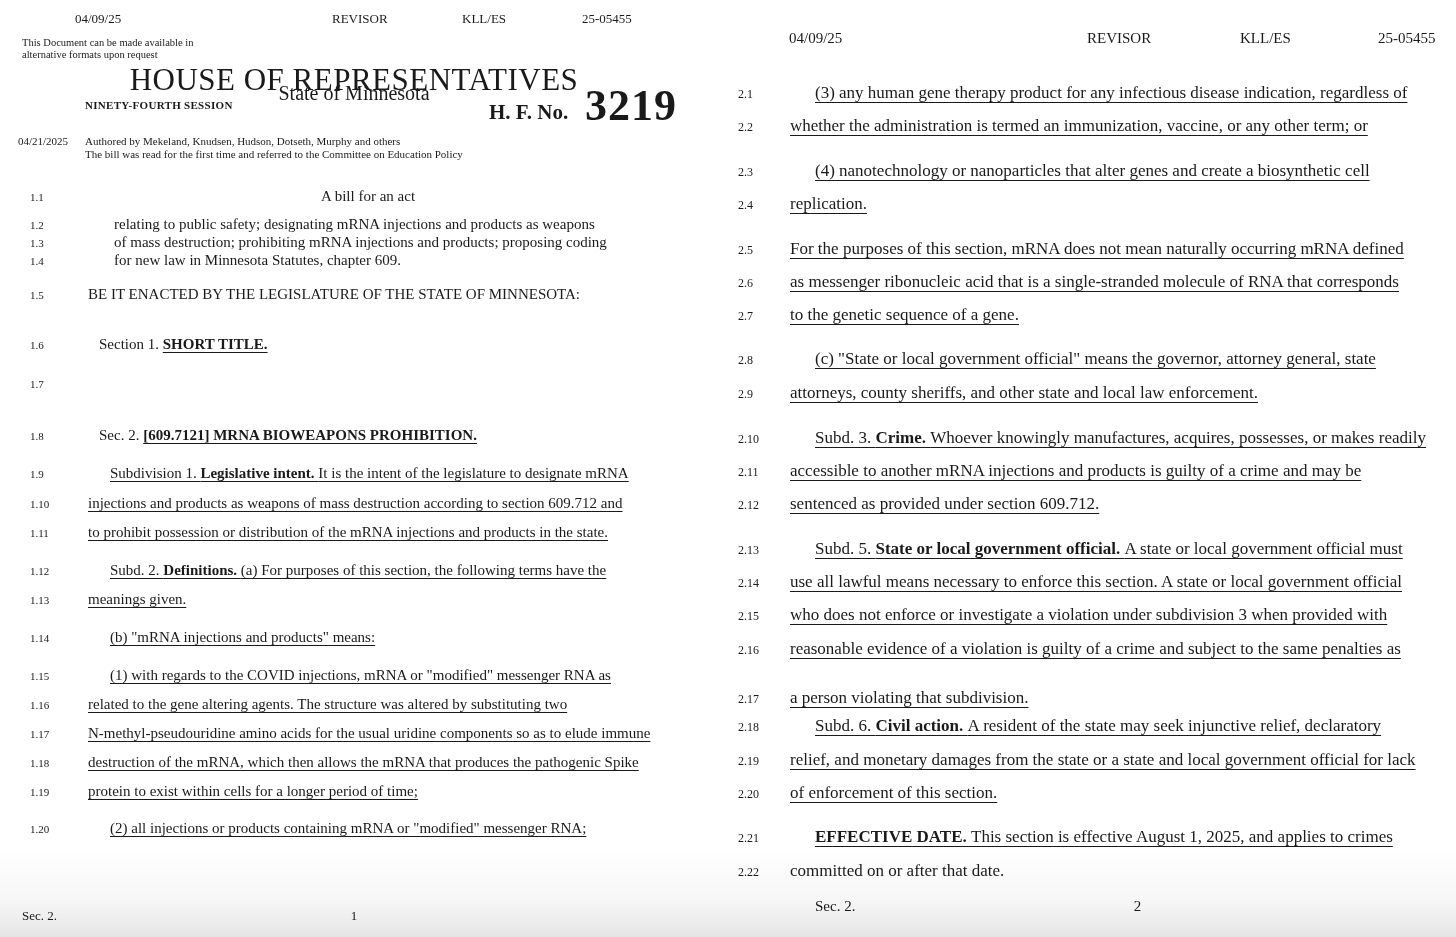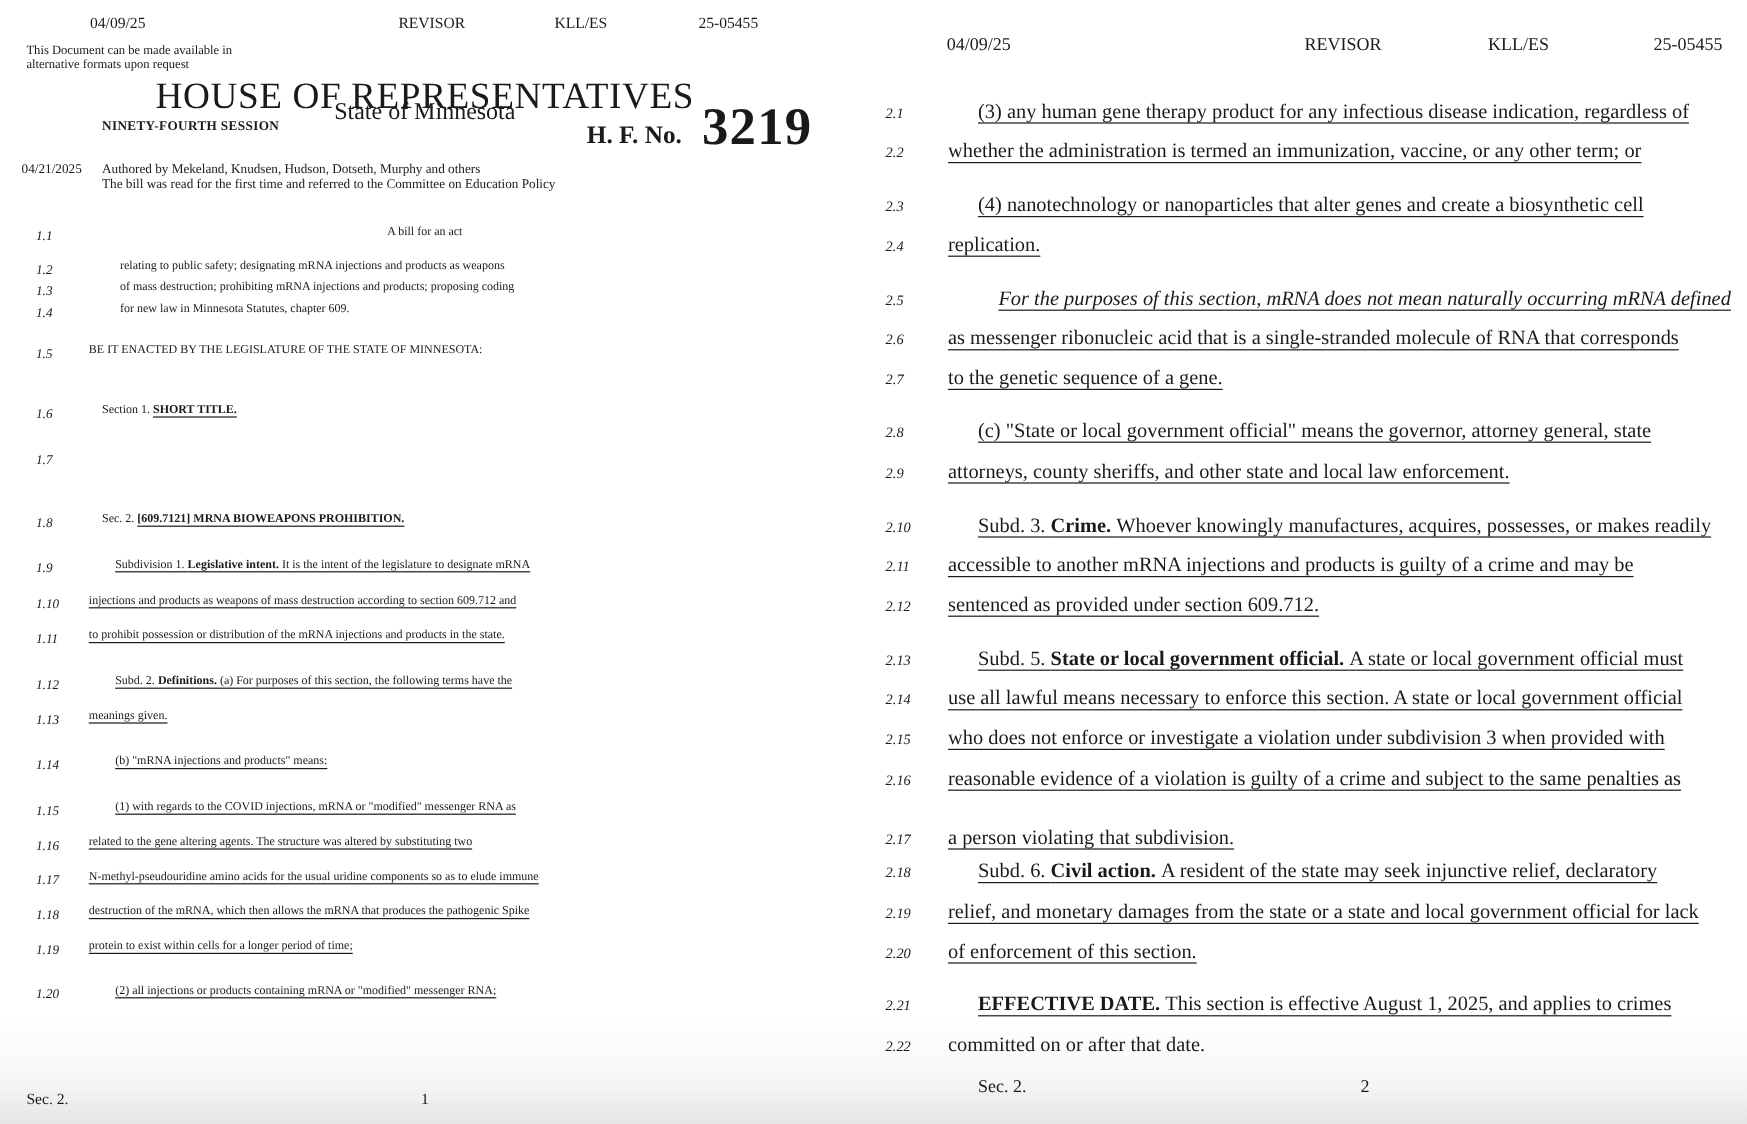--- a/index.html
+++ b/index.html
@@ -16,24 +16,24 @@
   .avail{font-size:10.5px;line-height:11.5px;white-space:normal;width:180px;}
   .state{font-size:20px;margin-top:42px;}
   .chamber{font-size:31px;letter-spacing:0.5px;}
   .session{font-size:11px;font-weight:bold;letter-spacing:0.3px;}
   .hfno{font-size:21px;font-weight:bold;}
   .billnum{font-size:44px;font-weight:bold;letter-spacing:1px;}
   .introdate{font-size:11px;}
   .centercol{left:74px;width:560px;text-align:center;}
   
   .line{position:absolute;left:0;width:100%;height:22px;}
-  .ln{position:absolute;color:#1a1a1a;font-style:italic;}
+  .ln{position:absolute;color:#1a1a1a;}
   .txt{position:absolute;top:0;white-space:nowrap;}
   .p1 .ln{font-size:11px;top:3px;left:30px;}
-  .p1 .txt{font-size:10px;}
+  .p1 .txt{font-size:15px;margin-left:14px;}
   .p2 .ln{font-size:12px;top:4px;left:738px;}
   .p2 .txt{font-size:17px;}
   .u{text-decoration:underline;text-underline-offset:4px;text-decoration-thickness:1px;}
   .p1 .u{text-underline-offset:3px;}
   .b{font-weight:bold;}
   .txt.center{text-align:center;}
   
   .foot-p1{font-size:13px;}
   .foot-p2{font-size:15px;}
   
@@ -167,21 +167,21 @@
       <div class="line" style="top: 161px;">
     <span class="ln">2.3</span>
     <span class="txt" style="left: 815px;"><span class="u">(4) nanotechnology or nanoparticles that alter genes and create a biosynthetic cell</span></span>
   </div>
       <div class="line" style="top: 194px;">
     <span class="ln">2.4</span>
     <span class="txt" style="left: 790px;"><span class="u">replication.</span></span>
   </div>
       <div class="line" style="top: 239px;">
     <span class="ln">2.5</span>
-    <span class="txt" style="left: 832px; font-style: italic;"><span class="u">For the purposes of this section, mRNA does not mean naturally occurring mRNA defined</span></span>
+    <span class="txt" style="left: 790px;"><span class="u">For the purposes of this section, mRNA does not mean naturally occurring mRNA defined</span></span>
   </div>
       <div class="line" style="top: 272px;">
     <span class="ln">2.6</span>
     <span class="txt" style="left: 790px;"><span class="u">as messenger ribonucleic acid that is a single-stranded molecule of RNA that corresponds</span></span>
   </div>
       <div class="line" style="top: 305px;">
     <span class="ln">2.7</span>
     <span class="txt" style="left: 790px;"><span class="u">to the genetic sequence of a gene.</span></span>
   </div>
       <div class="line" style="top: 349px;">

